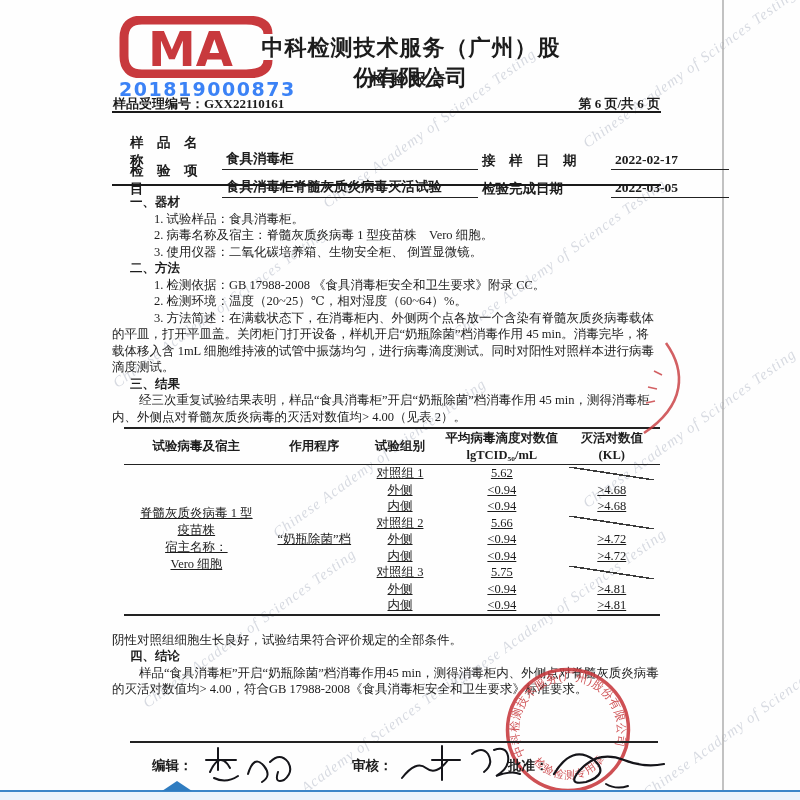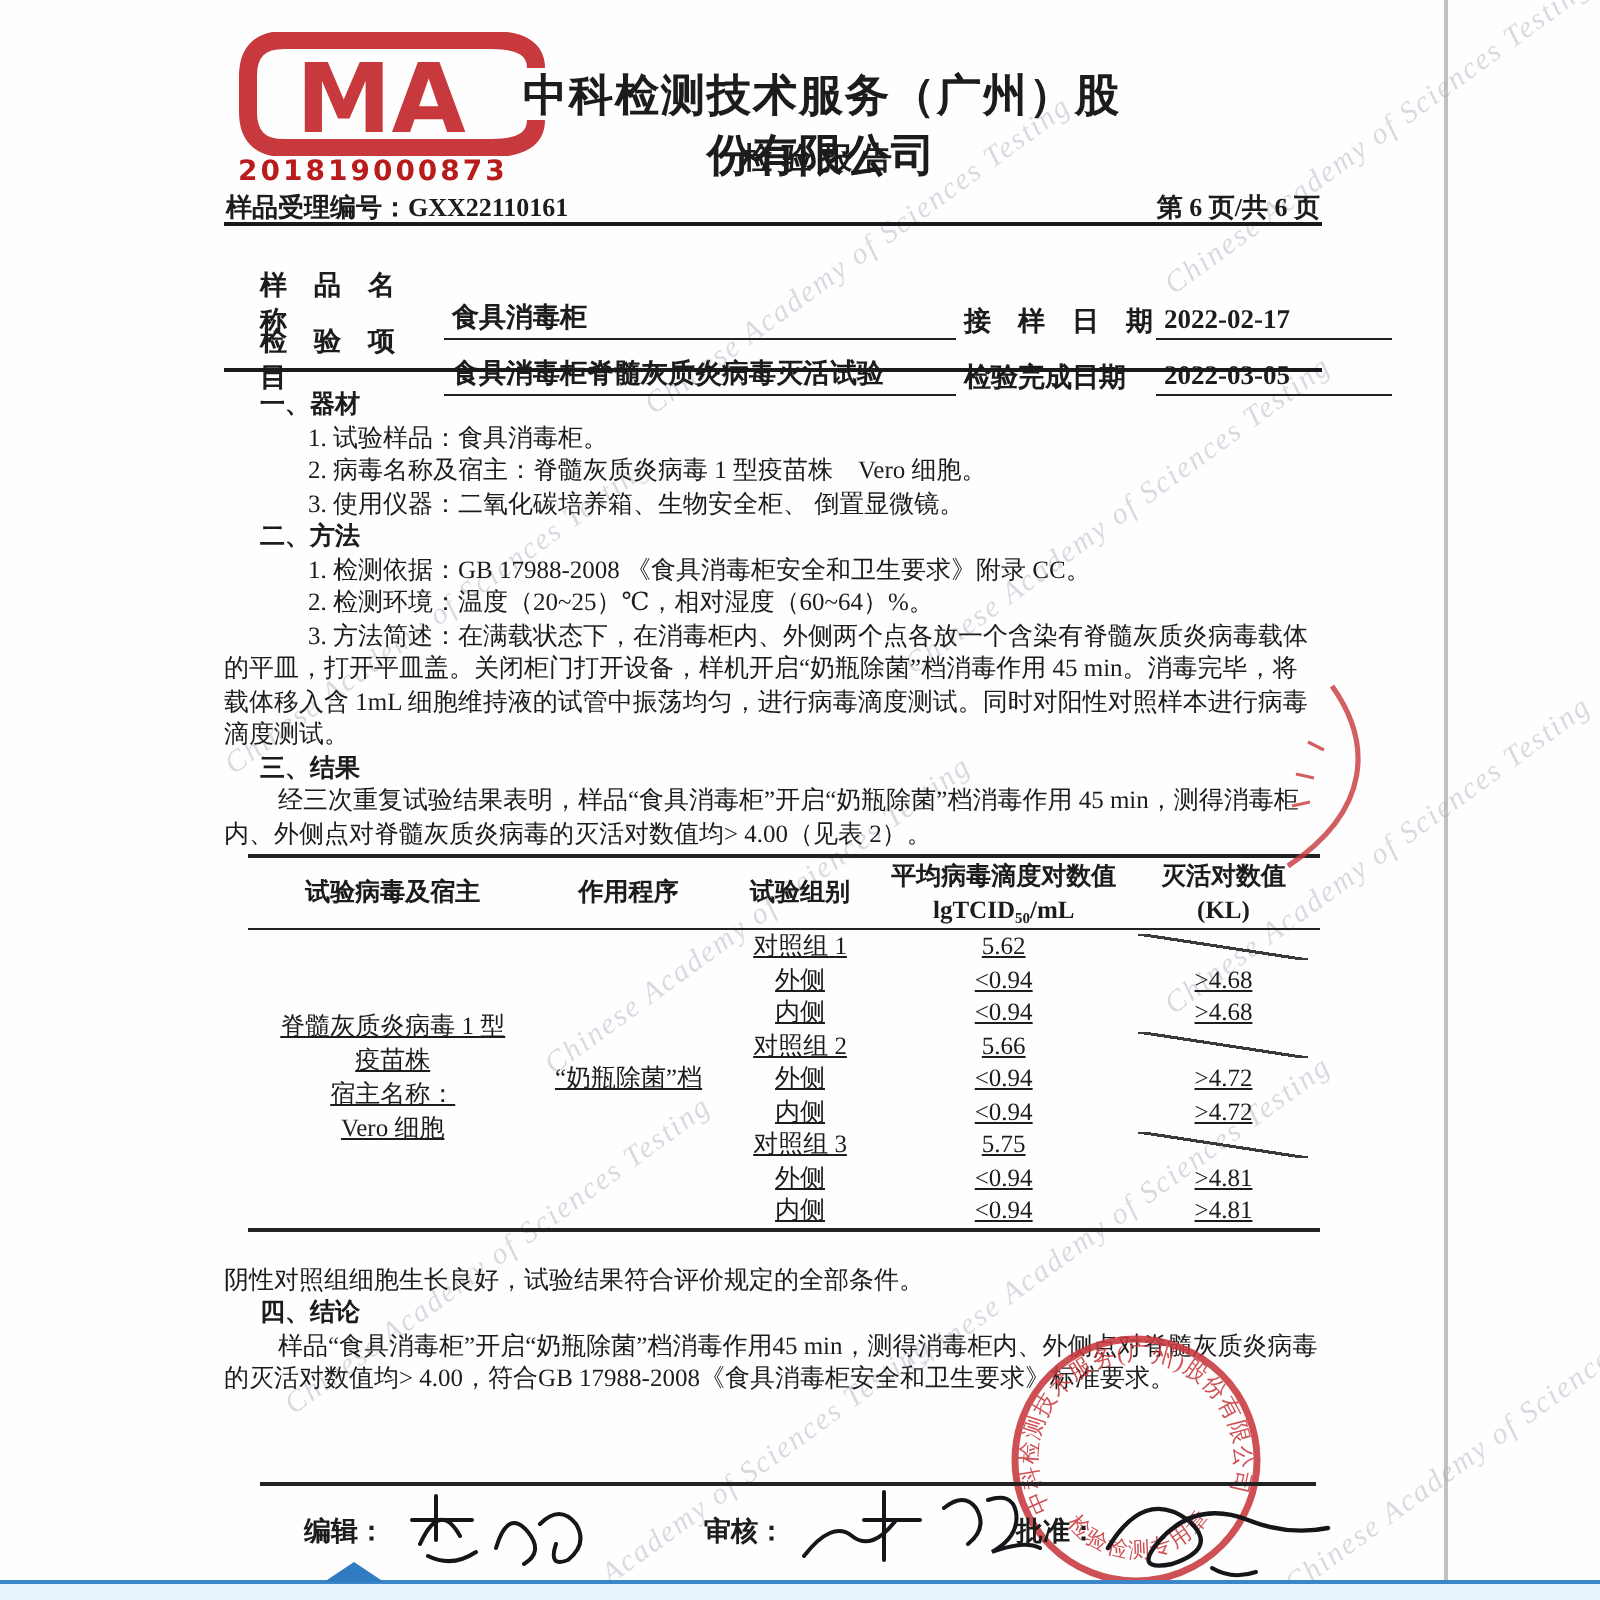--- a/index.html
+++ b/index.html
@@ -5,37 +5,37 @@
   html,body{margin:0;padding:0;background:#fff;}
   .screen{position:relative;width:800px;height:800px;background:#fefefe;overflow:hidden;
     font-family:"Liberation Serif","DejaVu Serif",serif;color:#1c1c1c;}
   
   .wm{position:absolute;font-style:italic;color:rgba(125,136,158,.30);font-size:15px;
     letter-spacing:1px;transform:rotate(-36deg);white-space:nowrap;pointer-events:none;
     font-family:"Liberation Serif",serif;}
   .page-edge{position:absolute;left:722px;top:0;width:2px;height:800px;background:#adadad;opacity:.75;}
   
   .cma-wrap{position:absolute;left:118px;top:16px;width:160px;}
-  .cma-num{position:absolute;left:119px;top:78px;color:#b91c1c;font-weight:bold;
-    font-family:"DejaVu Sans","Liberation Sans",sans-serif;font-size:14px;letter-spacing:1.5px;}
+  .cma-num{position:absolute;left:119px;top:78px;color:#3b82f6;font-weight:bold;
+    font-family:"DejaVu Sans","Liberation Sans",sans-serif;font-size:19px;letter-spacing:1.5px;}
   .company{position:absolute;left:256px;top:33px;width:310px;text-align:center;
     font-size:22px;font-weight:600;letter-spacing:1px;}
   .report-title{position:absolute;left:256px;top:58px;width:310px;text-align:center;
     font-size:15px;font-weight:600;letter-spacing:5px;margin-top:12px;}
   .sample-no{position:absolute;left:113px;top:95px;font-size:13px;font-weight:600;}
   .page-info{position:absolute;left:500px;top:95px;width:160px;text-align:right;font-size:13px;font-weight:600;}
   .hr1{position:absolute;left:112px;top:111px;width:549px;height:2.4px;background:#1a1a1a;}
   .hr2{position:absolute;left:112px;top:184px;width:549px;height:2.4px;background:#1a1a1a;}
   
   .info-row{position:absolute;left:130px;width:535px;display:flex;align-items:flex-end;
     font-size:13.5px;font-weight:600;}
   .info-row .lbl{width:92px;flex:none;}
   .info-row .val1{width:250px;flex:none;border-bottom:1.2px solid #222;padding:0 2px 1px 4px;}
   .info-row .lbl2{width:96px;flex:none;margin-left:4px;}
-  .info-row .val2{width:112px;flex:none;border-bottom:1.2px solid #222;padding:0 2px 1px 4px;}
+  .info-row .val2{width:112px;flex:none;border-bottom:1.2px solid #222;padding:0 2px 1px 4px;margin-left:33px;}
   
   .body{position:absolute;left:112px;top:194px;width:549px;font-size:12.5px;line-height:16.5px;}
   .sec-h{font-weight:700;padding-left:18px;}
   .item{padding-left:42px;}
   .para-item{text-indent:42px;}
   .para{text-indent:27px;}
   .tcap{text-align:center;font-weight:700;margin-top:1px;}
   table.rt{border-collapse:collapse;margin:2px 0 0 12px;width:536px;
     border-top:2px solid #222;border-bottom:2px solid #222;font-size:12.5px;}
   table.rt th{border-bottom:1.4px solid #222;font-weight:600;padding:1px 2px;height:30px;text-align:center;}

